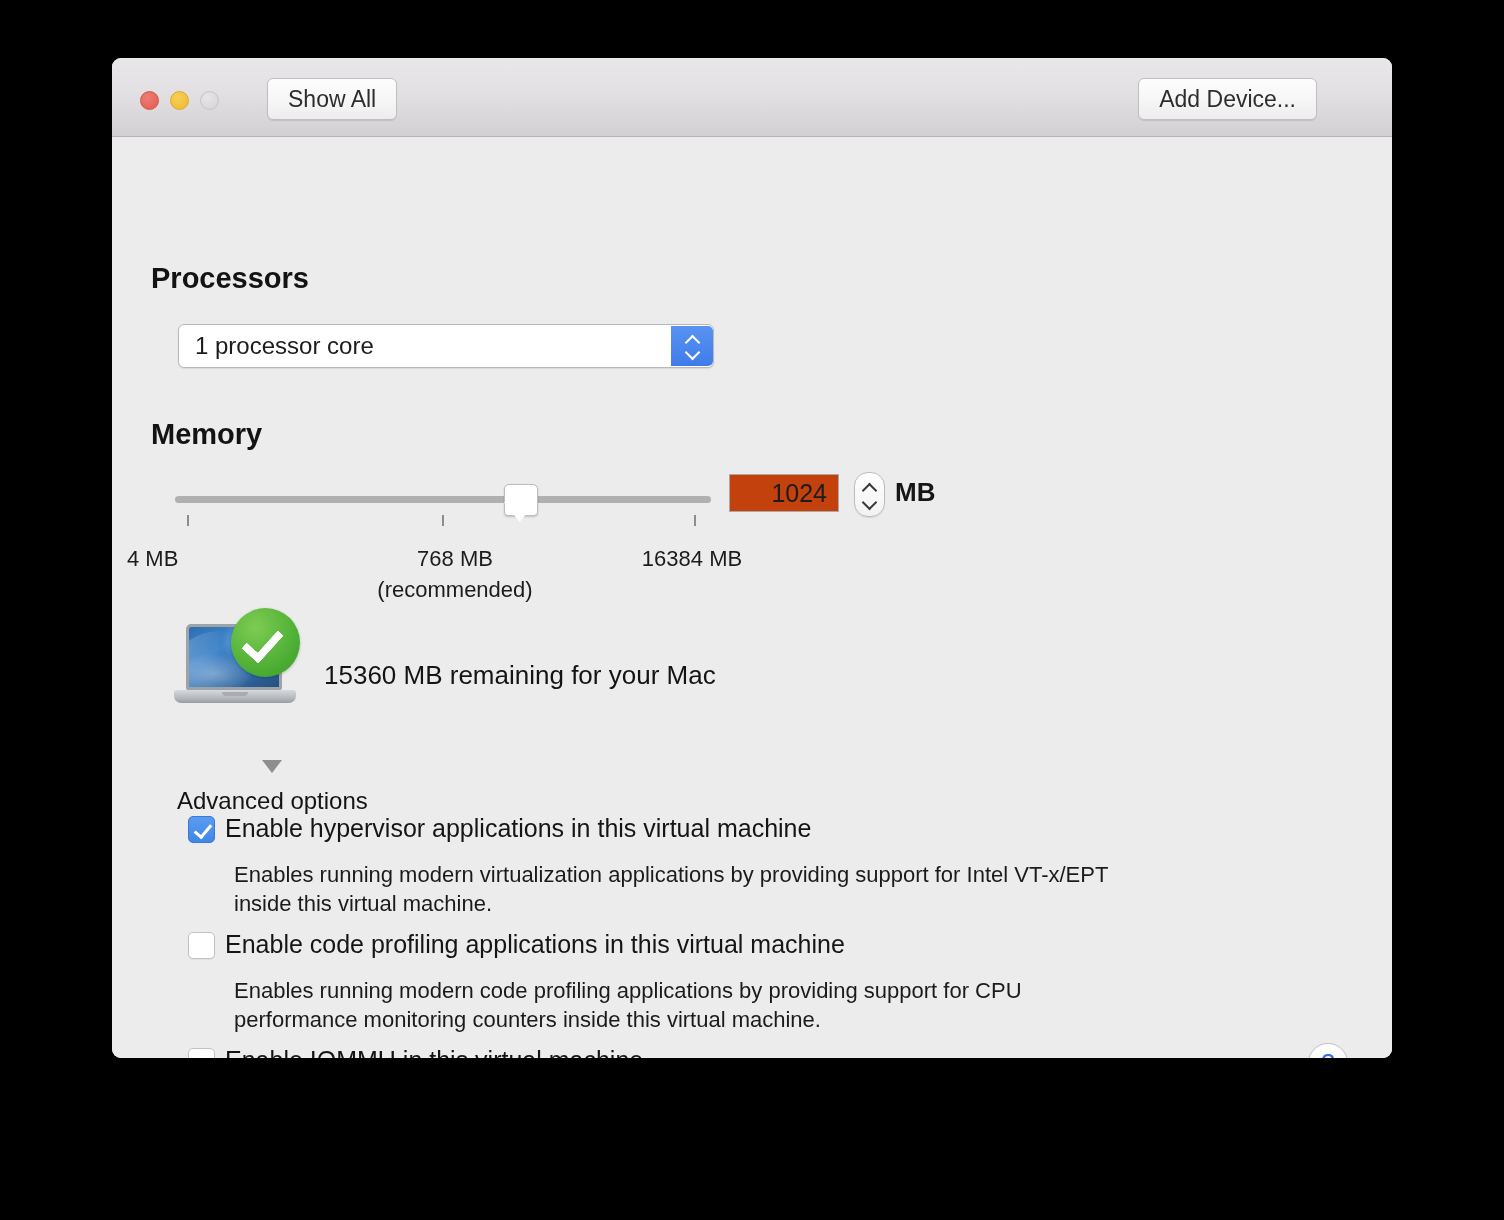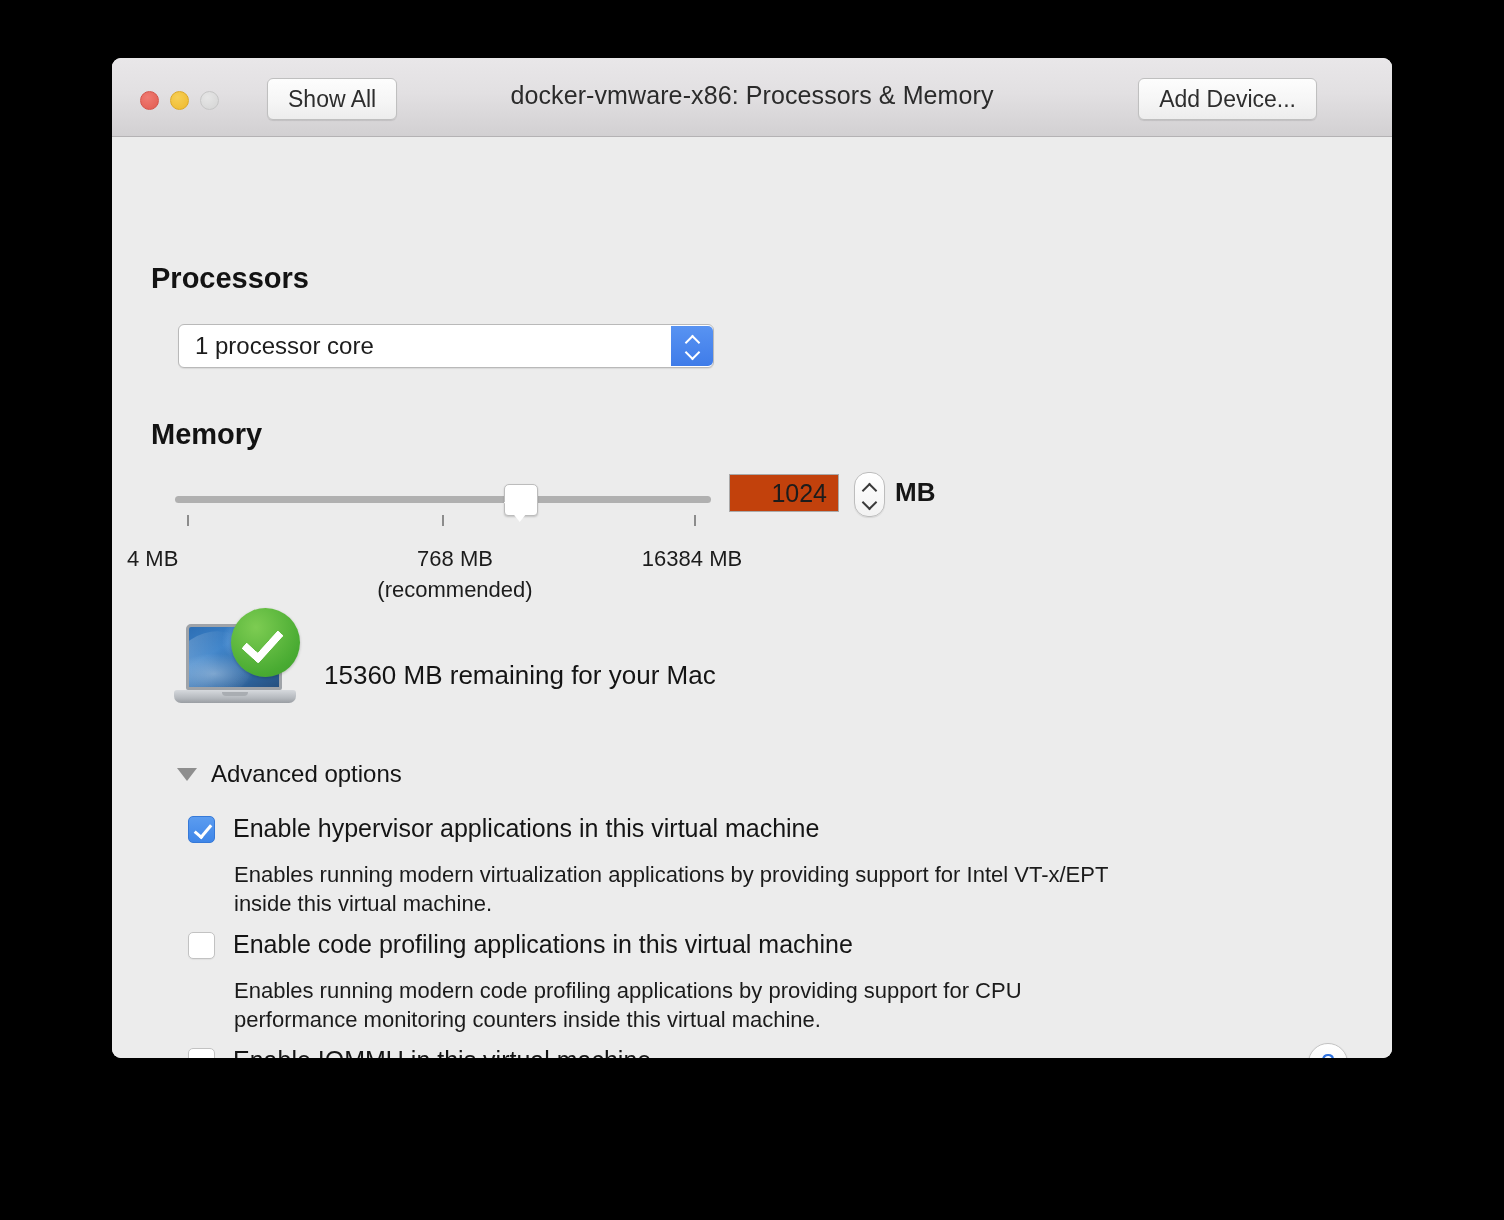--- a/index.html
+++ b/index.html
@@ -338,37 +338,38 @@
 
   
   #disclosure-row {
     position: absolute;
     left: 65px;
     top: 623px;
     display: flex;
     align-items: center;
     gap: 14px;
     cursor: default;
+    flex-direction: column;
   }
   #disclosure-tri {
     width: 0; height: 0;
     border-left: 10px solid transparent;
     border-right: 10px solid transparent;
     border-top: 13px solid #8e8e8e;
   }
   #disclosure-label {
     font-size: 24px;
     color: #141414;
   }
 
   .opt-row {
     position: absolute;
     display: flex;
     align-items: flex-end;
-    gap: 18px;
+    gap: 10px;
     cursor: default;
   }
   #opt-hypervisor { left: 76px; top: 676px; }
   #opt-profiling  { left: 76px; top: 792px; }
   #opt-iommu      { left: 76px; top: 908px; }
 
   .cbox {
     width: 27px;
     height: 27px;
     border-radius: 5px;
@@ -442,21 +443,20 @@
     <div class="traffic-lights">
       <div class="light close"></div>
       <div class="light min"></div>
       <div class="light zoom"></div>
     </div>
 
     <div class="tb-button" id="show-all-btn">
       <span>Show All</span>
     </div>
 
-    <div id="window-title">docker-vmware-x86: Processors &amp; Memory</div>
 
     <div class="tb-button" id="add-device-btn">
       <span>Add Device...</span>
     </div>
   </div>
 
   <div id="content">
 
     <div class="section-head" id="processors-head">Processors</div>
 

